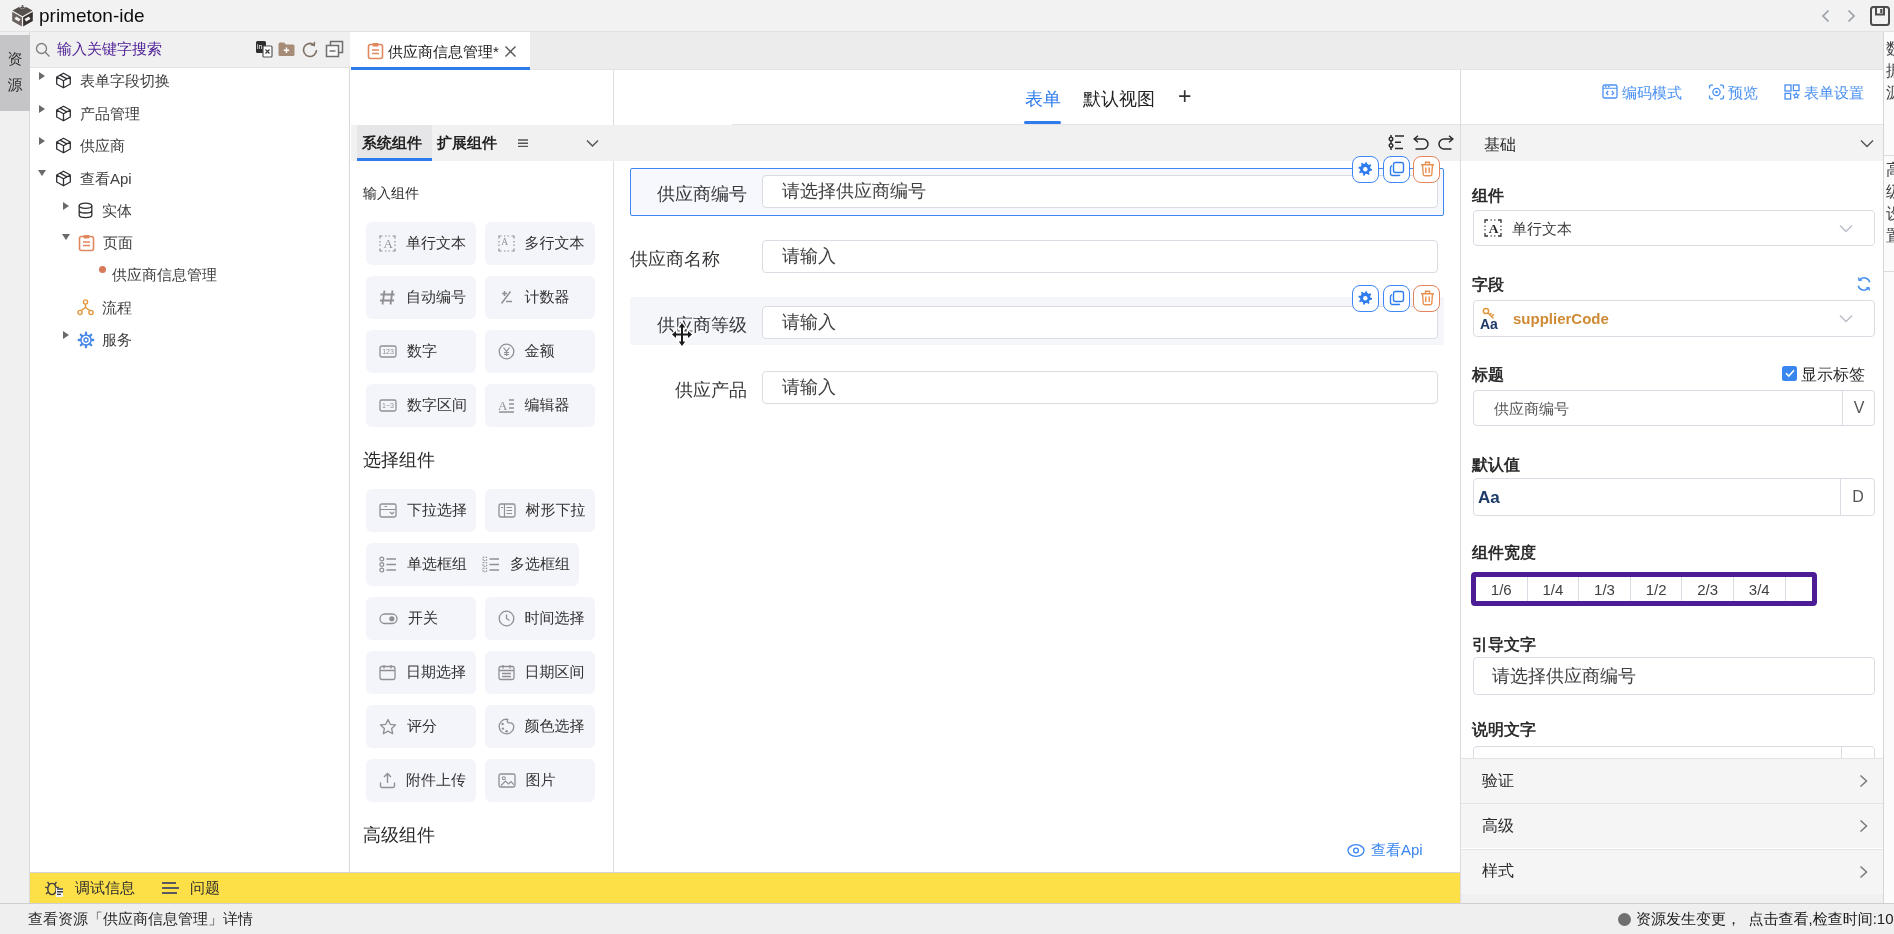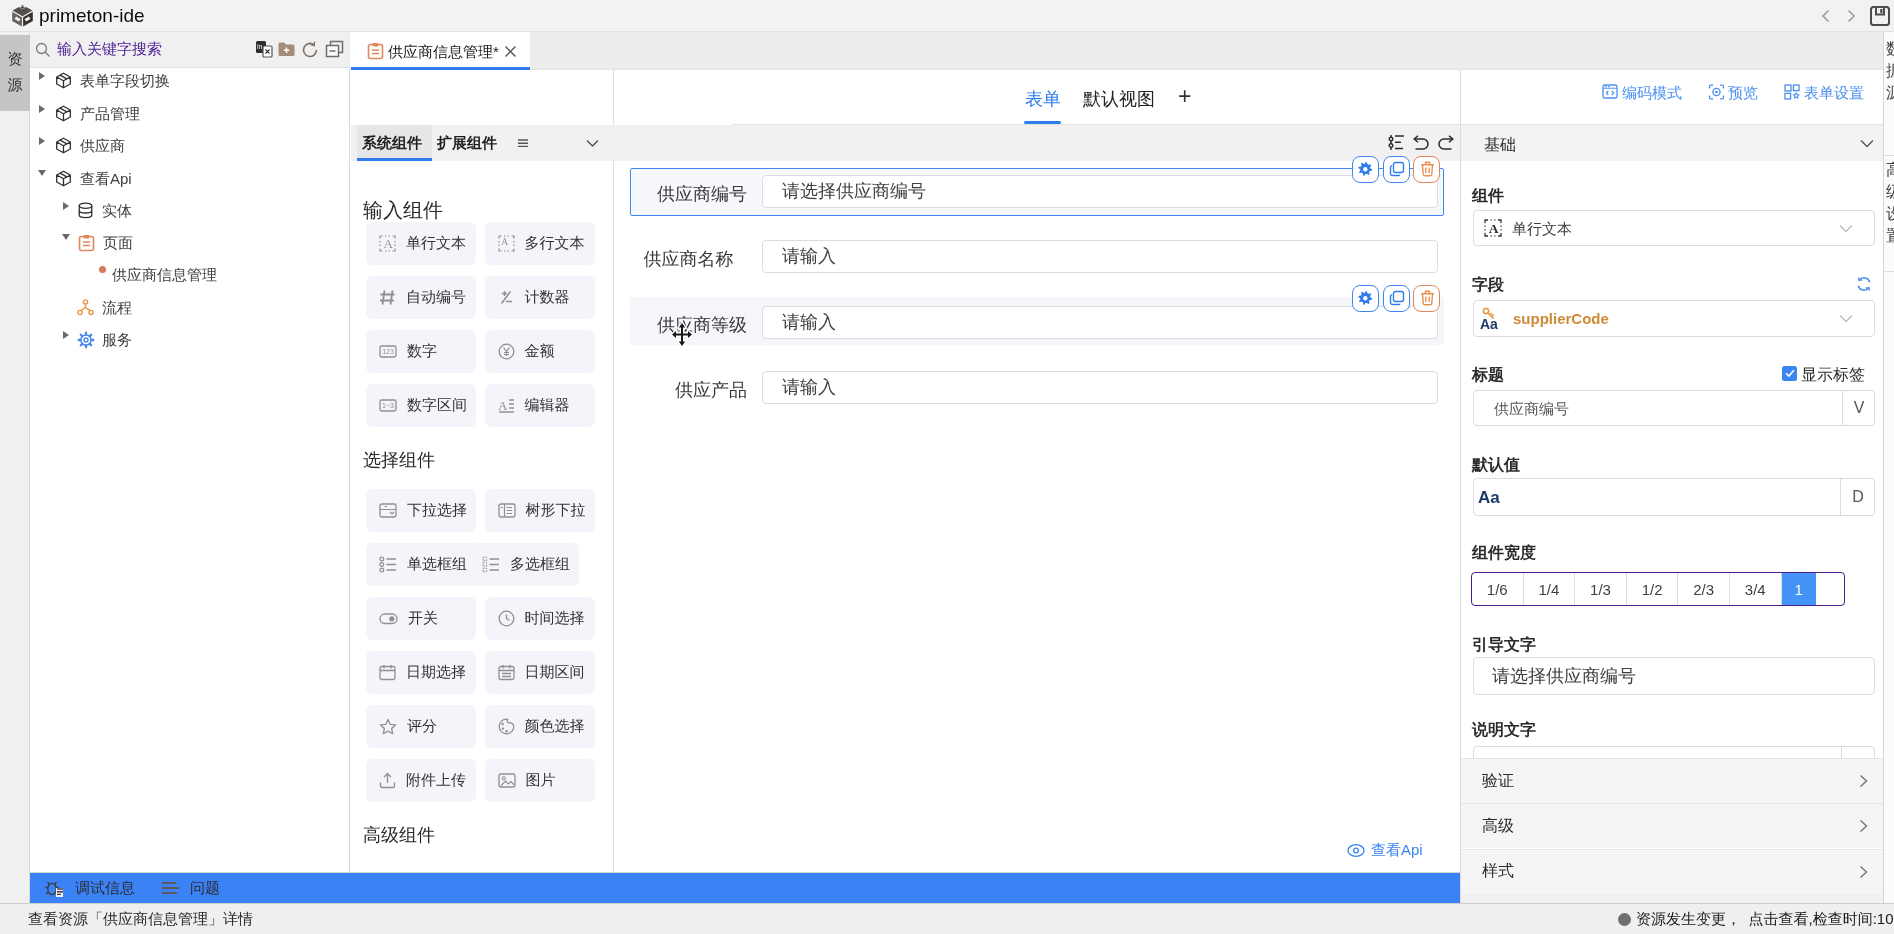--- a/index.html
+++ b/index.html
@@ -166,21 +166,21 @@
 <div class="ab" style="left:357px;top:125px;width:75px;height:36px;background:#e6e6e8"></div>
 <div class="ab" style="left:357px;top:158px;width:75px;height:3px;background:#2e7cee"></div>
 <div class="ab" style="left:362px;top:134px;font-size:15px;font-weight:bold;color:#1f1f1f">系统组件</div>
 <div class="ab" style="left:437px;top:134px;font-size:15px;font-weight:bold;color:#1f1f1f">扩展组件</div>
 <svg class="ab" style="left:518px;top:139px" width="10" height="9" viewBox="0 0 10 9">
       <path d="M0 1 H10 M0 4.2 H10 M0 7.4 H10" stroke="#555" stroke-width="1.4"></path>
     </svg>
 <svg class="ab" style="left:586px;top:139px" width="13" height="9" viewBox="0 0 13 9">
       <path d="M1 1.5 L6.5 7 L12 1.5" stroke="#555" stroke-width="1.5" fill="none"></path>
     </svg>
-<div class="ab" style="left:363px;top:197px;font-size:20px;color:#2a2a2c">输入组件</div>
+<div class="ab" style="left:363px;top:185px;font-size:14px;color:#2a2a2c">输入组件</div>
 <div class="pbtn" style="left:366px;top:222px"><svg width="17" height="17" viewBox="0 0 17 17">
         <path d="M1 3.5 V1 H3.5 M13.5 1 H16 V3.5 M16 13.5 V16 H13.5 M3.5 16 H1 V13.5 M6 1 H7.5 M9.5 1 H11 M6 16 H7.5 M9.5 16 H11 M1 6 V7.5 M1 9.5 V11 M16 6 V7.5 M16 9.5 V11" stroke="#8f8f94" stroke-width="1.2" fill="none"></path>
         <text x="4.6" y="13" font-size="13" fill="#8f8f94" font-family="Liberation Serif">A</text>
       </svg>单行文本</div>
 <div class="pbtn" style="left:484.5px;top:222px"><svg width="17" height="17" viewBox="0 0 17 17">
         <path d="M1 3.5 V1 H3.5 M13.5 1 H16 V3.5 M16 13.5 V16 H13.5 M3.5 16 H1 V13.5 M6 1 H7.5 M9.5 1 H11 M6 16 H7.5 M9.5 16 H11 M1 6 V7.5 M1 9.5 V11 M16 6 V7.5 M16 9.5 V11" stroke="#8f8f94" stroke-width="1.2" fill="none"></path>
         <text x="3.2" y="9.5" font-size="9.5" fill="#8f8f94" font-family="Liberation Serif">A</text>
       </svg>多行文本</div>
 <div class="pbtn" style="left:366px;top:276px"><svg width="17" height="17" viewBox="0 0 17 17">
         <path d="M5.5 1.5 L3.5 15.5 M13.5 1.5 L11.5 15.5 M1.5 5.5 L15.5 5.5 M1 11.5 L15 11.5" stroke="#8f8f94" stroke-width="1.8" fill="none"></path>
@@ -280,21 +280,21 @@
     </svg>
 <svg class="ab" style="left:1438px;top:135px" width="16" height="15" viewBox="0 0 16 15">
       <path d="M14.5 4 H6 A5 5 0 0 0 6 14 H13.5" stroke="#2b2b2b" stroke-width="1.5" fill="none"></path>
       <path d="M11 0.8 L14.8 4 L11 7.2" stroke="#2b2b2b" stroke-width="1.5" fill="none"></path>
     </svg>
 
 <div class="ab" style="left:630px;top:168px;width:814px;height:48px;background:#f7f8fd;border:1.5px solid #3f87f5;border-radius:2px;box-sizing:border-box"></div>
 <div class="ab" style="left:630px;top:182px;width:117px;text-align:right;font-size:18px;color:#38383b">供应商编号</div>
 <div class="inp" style="left:762px;top:175px;width:676px;height:33px;line-height:31px;padding-left:19px"><span class="ph">请选择供应商编号</span></div>
 
-<div class="ab" style="left:630px;top:247px;width:117px;text-align:center;font-size:18px;color:#38383b">供应商名称</div>
+<div class="ab" style="left:630px;top:247px;width:117px;text-align:left;font-size:18px;color:#38383b">供应商名称</div>
 <div class="inp" style="left:762px;top:240px;width:676px;height:33px;line-height:31px;padding-left:19px"><span class="ph">请输入</span></div>
 
 <div class="ab" style="left:630px;top:297px;width:814px;height:48px;background:#f5f6fa;border-radius:2px"></div>
 <div class="ab" style="left:630px;top:313px;width:117px;text-align:right;font-size:18px;color:#38383b">供应商等级</div>
 <div class="inp" style="left:762px;top:306px;width:676px;height:33px;line-height:31px;padding-left:19px"><span class="ph">请输入</span></div>
 
 <div class="ab" style="left:630px;top:378px;width:117px;text-align:right;font-size:18px;color:#38383b">供应产品</div>
 <div class="inp" style="left:762px;top:371px;width:676px;height:33px;line-height:31px;padding-left:19px"><span class="ph">请输入</span></div>
 
 <div class="ab" style="left:1352px;top:156px;width:26.5px;height:26.5px;background:#fff;border:1.5px solid #3f87f5;border-radius:8px;box-sizing:border-box"></div>
@@ -396,21 +396,21 @@
     </svg>
 <div class="ab" style="left:1801px;top:365px;font-size:16px;color:#2d2d2f">显示标签</div>
 <div class="inp" style="left:1473px;top:390px;width:402px;height:36px"></div>
 <div class="ab" style="left:1494px;top:400px;font-size:15px;color:#555">供应商编号</div>
 <div class="ab" style="left:1842px;top:391px;width:32px;height:34px;border-left:1px solid #d9dce3;display:flex;align-items:center;justify-content:center;font-size:16px;color:#555">V</div>
 <div class="lbl" style="left:1472px;top:455px">默认值</div>
 <div class="inp" style="left:1473px;top:478px;width:402px;height:38px"></div>
 <div class="ab" style="left:1478px;top:488px;font-size:17px;font-weight:bold;color:#1c3a67">Aa</div>
 <div class="ab" style="left:1840px;top:479px;width:34px;height:36px;border-left:1px solid #d9dce3;display:flex;align-items:center;justify-content:center;font-size:16px;color:#555">D</div>
 <div class="lbl" style="left:1472px;top:543px">组件宽度</div>
-<div class="ab" style="left:1471px;top:572px;width:374px;height:34px;border:1px solid #4c1d95;border-radius:4px;box-sizing:border-box;overflow:hidden">
+<div class="ab" style="left:1471px;top:572px;width:346px;height:34px;border:5px solid #4c1d95;border-radius:4px;box-sizing:border-box;overflow:hidden">
 <div class="seg" style="width:51.6px">1/6</div>
       <div class="seg" style="width:51.6px">1/4</div>
       <div class="seg" style="width:51.6px">1/3</div>
       <div class="seg" style="width:51.6px">1/2</div>
       <div class="seg" style="width:51.6px">2/3</div>
       <div class="seg" style="width:51.6px">3/4</div>
       <div class="seg" style="width:34.4px;border-right:none;background:#4493f7;color:#fff">1</div>
 </div>
 <div class="lbl" style="left:1472px;top:635px">引导文字</div>
 <div class="inp" style="left:1473px;top:657px;width:402px;height:38px;line-height:36px;padding-left:18px"><span class="ph">请选择供应商编号</span></div>
@@ -433,21 +433,21 @@
         <circle cx="9" cy="6.5" r="2.4" stroke="#3a86f0" stroke-width="1.3" fill="none"></circle>
       </svg>查看Api</div>
 
 <div class="ab" style="left:1883px;top:32px;width:11px;height:871px;background:#fbfbfc;border-left:1px solid #d6d6d8;box-sizing:border-box;overflow:hidden">
 <div class="ab" style="left:2px;top:6px;width:20px;font-size:16px;color:#3f3f42;line-height:22px">数<br>据<br>源</div>
 <div class="ab" style="left:0;top:123px;width:11px;height:1px;background:#ddd"></div>
 <div class="ab" style="left:2px;top:127px;width:20px;font-size:16px;color:#3f3f42;line-height:22px">高<br>级<br>设<br>置</div>
 <div class="ab" style="left:0;top:239px;width:11px;height:1px;background:#ddd"></div>
 </div>
 
-<div class="ab flex" style="left:30px;top:872px;width:1430px;height:31px;background:#3b82f6;border-top:1px solid #d3d3d5;box-sizing:border-box">
+<div class="ab flex" style="left:30px;top:872px;width:1430px;height:31px;background:#fde047;border-top:1px solid #d3d3d5;box-sizing:border-box">
 <svg style="margin-left:14px" width="20" height="19" viewBox="0 0 20 19">
         <ellipse cx="8" cy="10" rx="4.2" ry="5.6" stroke="#3e3e40" stroke-width="1.4" fill="none"></ellipse>
         <path d="M5.5 5.5 L3.5 3 M10.5 5.5 L12.5 3 M3.8 9 L1 8 M12.2 9 L15 8 M4.2 13 L2 15 M11.8 13 L14 15" stroke="#3e3e40" stroke-width="1.3" fill="none"></path>
         <rect x="12" y="9" width="7" height="9" fill="#f1f1f2"></rect>
         <path d="M13 10 H19 M13 12.7 H19 M13 15.4 H17" stroke="#3e3e40" stroke-width="1.4"></path>
       </svg>
 <span style="margin-left:11px;font-size:15px;color:#2d2d2f">调试信息</span>
 <svg style="margin-left:27px" width="17" height="14" viewBox="0 0 17 14">
         <path d="M0 2 H14 M0 7 H17 M0 12 H15" stroke="#5a5a5e" stroke-width="2.2"></path>
       </svg>

